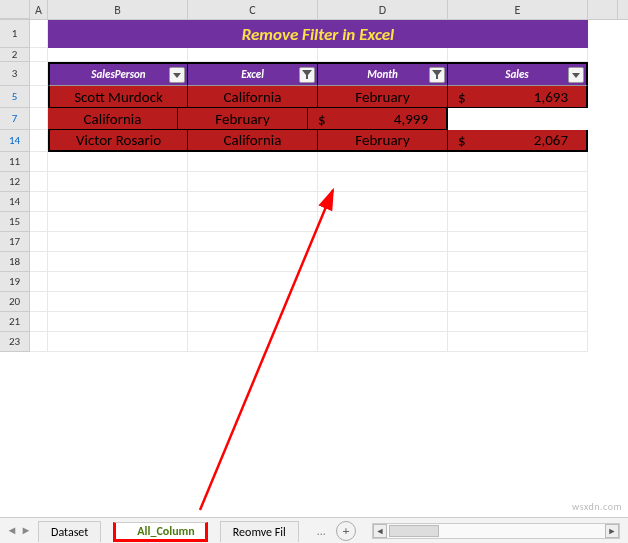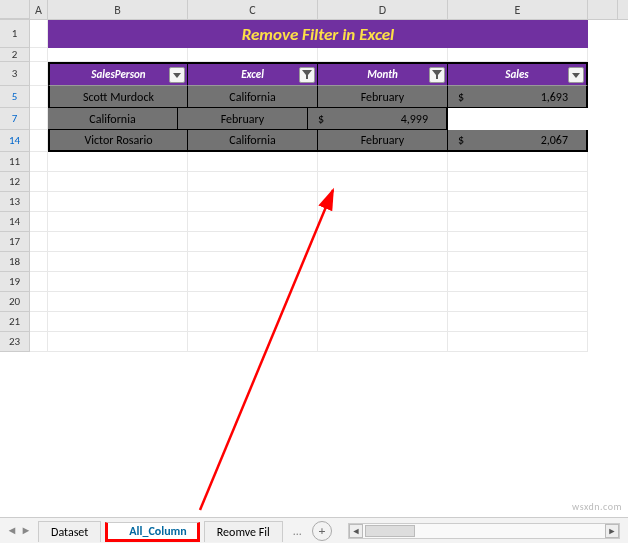--- a/index.html
+++ b/index.html
@@ -102,23 +102,23 @@
       border-radius: 2px;
       display: flex;
       align-items: center;
       justify-content: center;
     }
     .filter-btn svg { display: block; }
     .data-cell {
       justify-content: center;
       border-right: 1px solid #000;
       border-bottom: 1px solid #000;
-      background: #737373;
+      background: #b91c1c;
       height: 22px;
-      font-size: 12px;
+      font-size: 15px;
     }
     .data-row { height: 22px; }
     .data-row .row-header { height: 22px; color: #0066cc; }
     .data-first { border-left: 2px solid #000; }
     .data-last { border-right: 2px solid #000; }
     .last-row .data-cell { border-bottom: 2px solid #000; }
     .sales-cell {
       justify-content: space-between;
       padding: 0 18px 0 10px;
     }
@@ -141,28 +141,28 @@
       color: #888;
       font-size: 11px;
       display:flex;align-items:center;justify-content:center;
     }
     .tab {
       padding: 3px 12px;
       border: 1px solid #ccc;
       border-bottom: none;
       background: #f0f0f0;
       font-size: 12px;
-      margin-right: 4px;
+      margin-right: 12px;
       position: relative;
       top: 1px;
     }
     .tab.active {
       background: #fff;
       font-weight: bold;
-      color: #0369a1;
+      color: #4d7c0f;
       border-top: 1px solid #ccc;
       padding-left: 21px;
     }
     .tab-highlight {
       border: 3px solid #ff0000;
       padding: 1px 10px;
     }
     .add-tab {
       width: 20px; height: 20px;
       border: 1px solid #aaa;
@@ -329,29 +329,29 @@
     </div>
   <div class="row">
       <div class="row-header">12</div>
       <div class="cell cA"></div>
       <div class="cell cB"></div>
       <div class="cell cC"></div>
       <div class="cell cD"></div>
       <div class="cell cE"></div>
     </div>
   <div class="row">
-      <div class="row-header">13</div>
-      <div class="cell cA"></div>
-      <div class="cell cB"></div>
-      <div class="cell cC"></div>
-      <div class="cell cD"></div>
-      <div class="cell cE"></div>
-    </div>
-  <div class="row">
       <div class="row-header">14</div>
+      <div class="cell cA"></div>
+      <div class="cell cB"></div>
+      <div class="cell cC"></div>
+      <div class="cell cD"></div>
+      <div class="cell cE"></div>
+    </div>
+  <div class="row">
+      <div class="row-header">15</div>
       <div class="cell cA"></div>
       <div class="cell cB"></div>
       <div class="cell cC"></div>
       <div class="cell cD"></div>
       <div class="cell cE"></div>
     </div>
   <div class="row">
       <div class="row-header">17</div>
       <div class="cell cA"></div>
       <div class="cell cB"></div>

